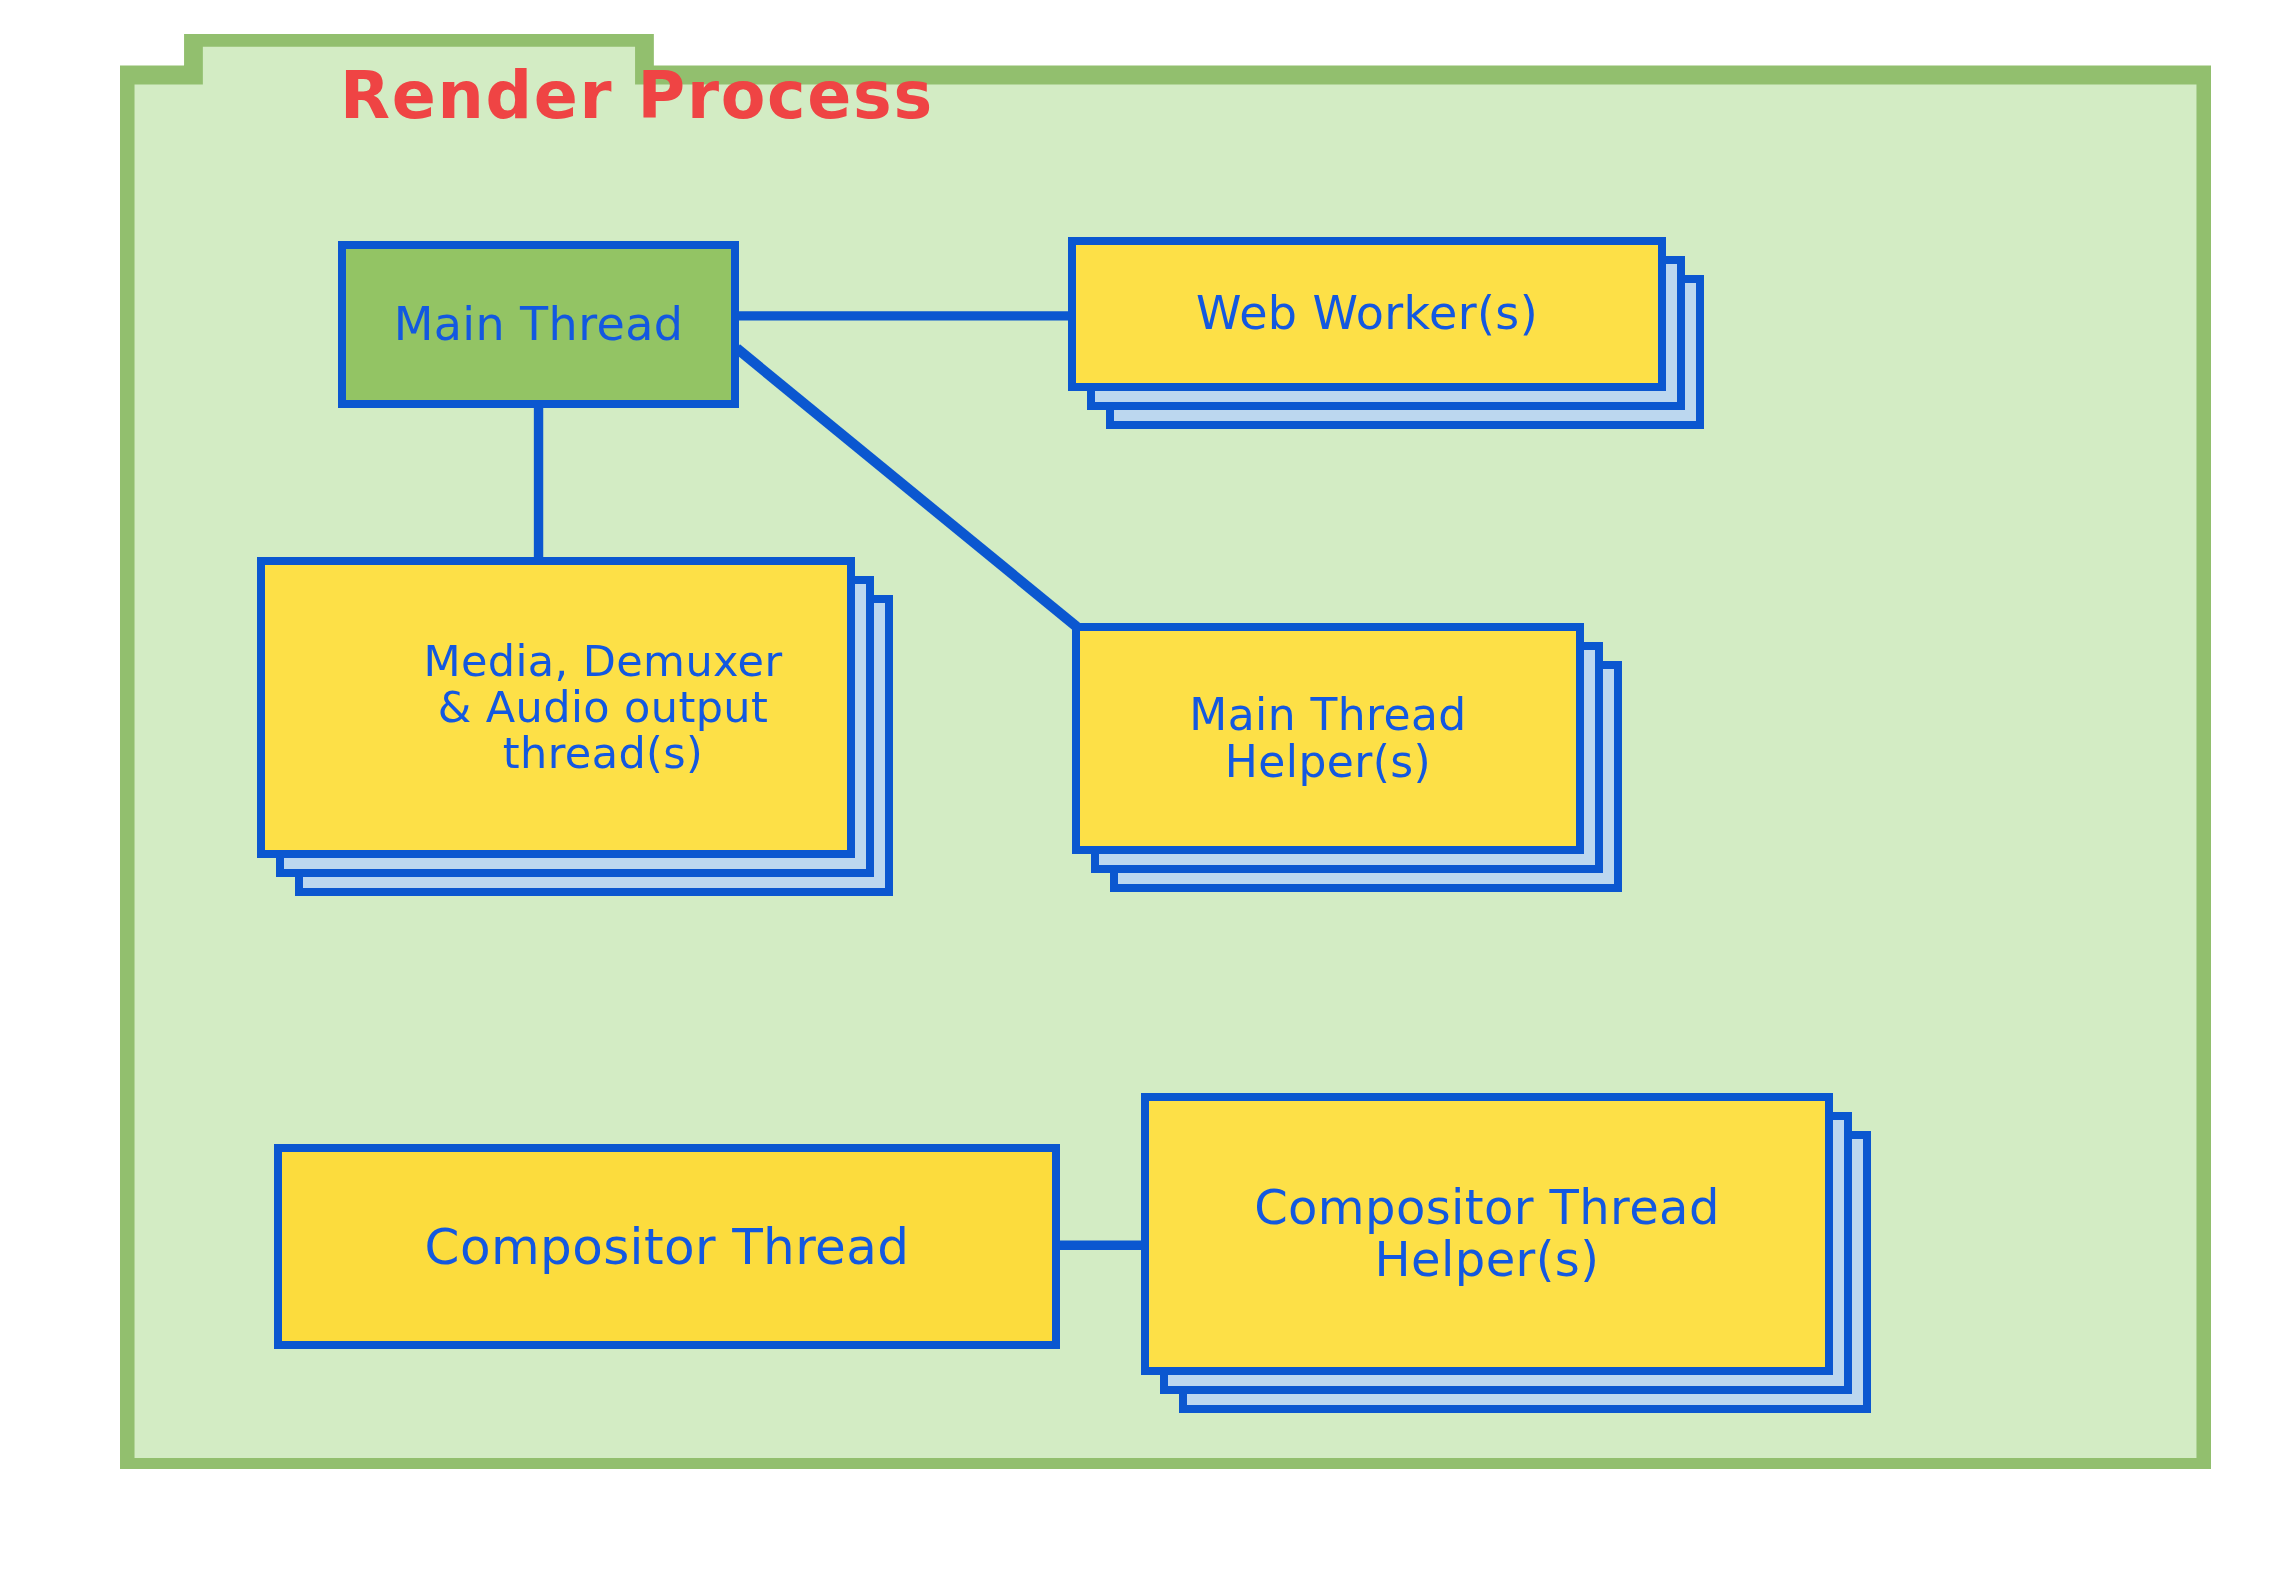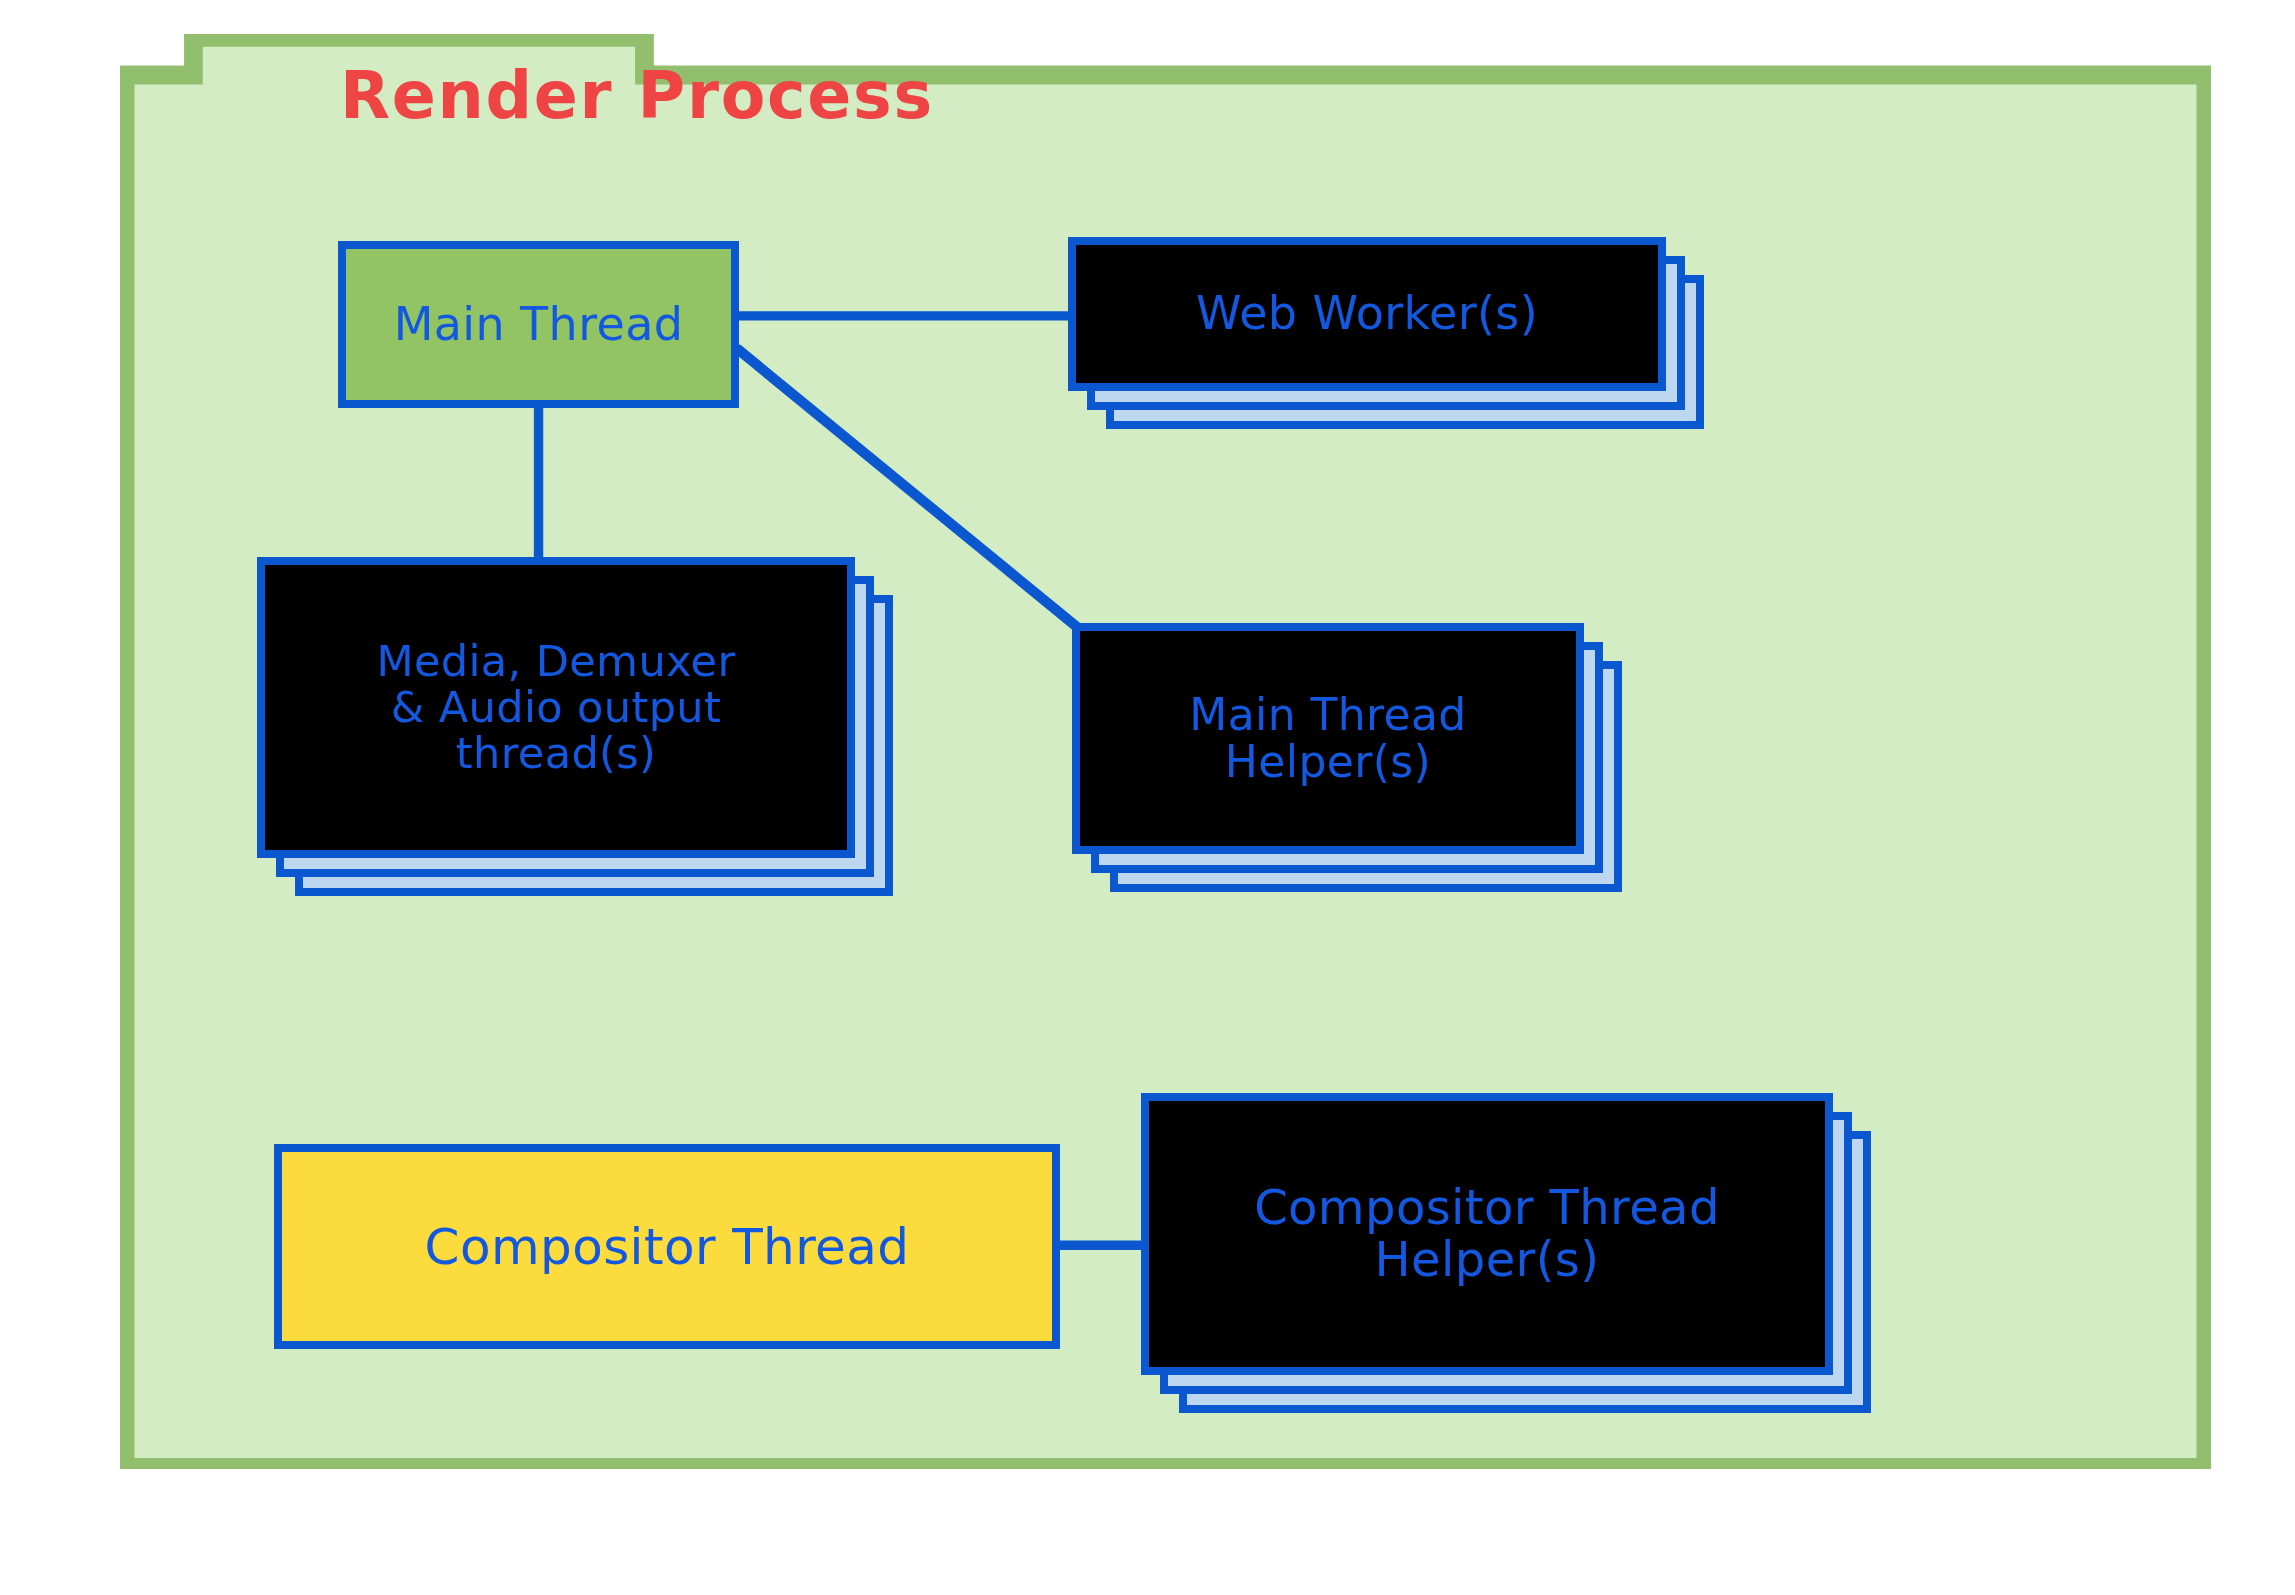--- a/index.html
+++ b/index.html
@@ -59,21 +59,21 @@
     position: absolute;
     border: 8.5px solid #0b57d0;
     background: #e2eaf3;
   }
 
   .card.back {
     background: #bcd7ef;
   }
 
   .card.front {
-    background: #000000;
+    background: #fde047;
     z-index: 5;
   }
 
   .card.green {
     background: #93c464;
   }
 
   .card.yellow {
     background: #fcdc3d;
   }
@@ -156,21 +156,21 @@
       <div class="card back" style="left:19px;top:19px;width:598px;height:154px;"></div>
       <div class="card front" style="left:0;top:0;width:598px;height:154px;">
         <div class="card-label" style="font-size:46px;">Web Worker(s)</div>
       </div>
     </div>
 
     <div class="node" id="node-media">
       <div class="card back" style="left:38px;top:38px;width:598px;height:301px;"></div>
       <div class="card back" style="left:19px;top:19px;width:598px;height:301px;"></div>
       <div class="card front" style="left:0;top:0;width:598px;height:301px;">
-        <div class="card-label" style="font-size:43px;">Media, Demuxer
+        <div class="card-label" style="font-size:43px;margin-left:47px;">Media, Demuxer
 &amp; Audio output
 thread(s)</div>
       </div>
     </div>
 
     <div class="node" id="node-mt-helper">
       <div class="card back" style="left:38px;top:38px;width:512px;height:231px;"></div>
       <div class="card back" style="left:19px;top:19px;width:512px;height:231px;"></div>
       <div class="card front" style="left:0;top:0;width:512px;height:231px;">
         <div class="card-label" style="font-size:44px;">Main Thread

